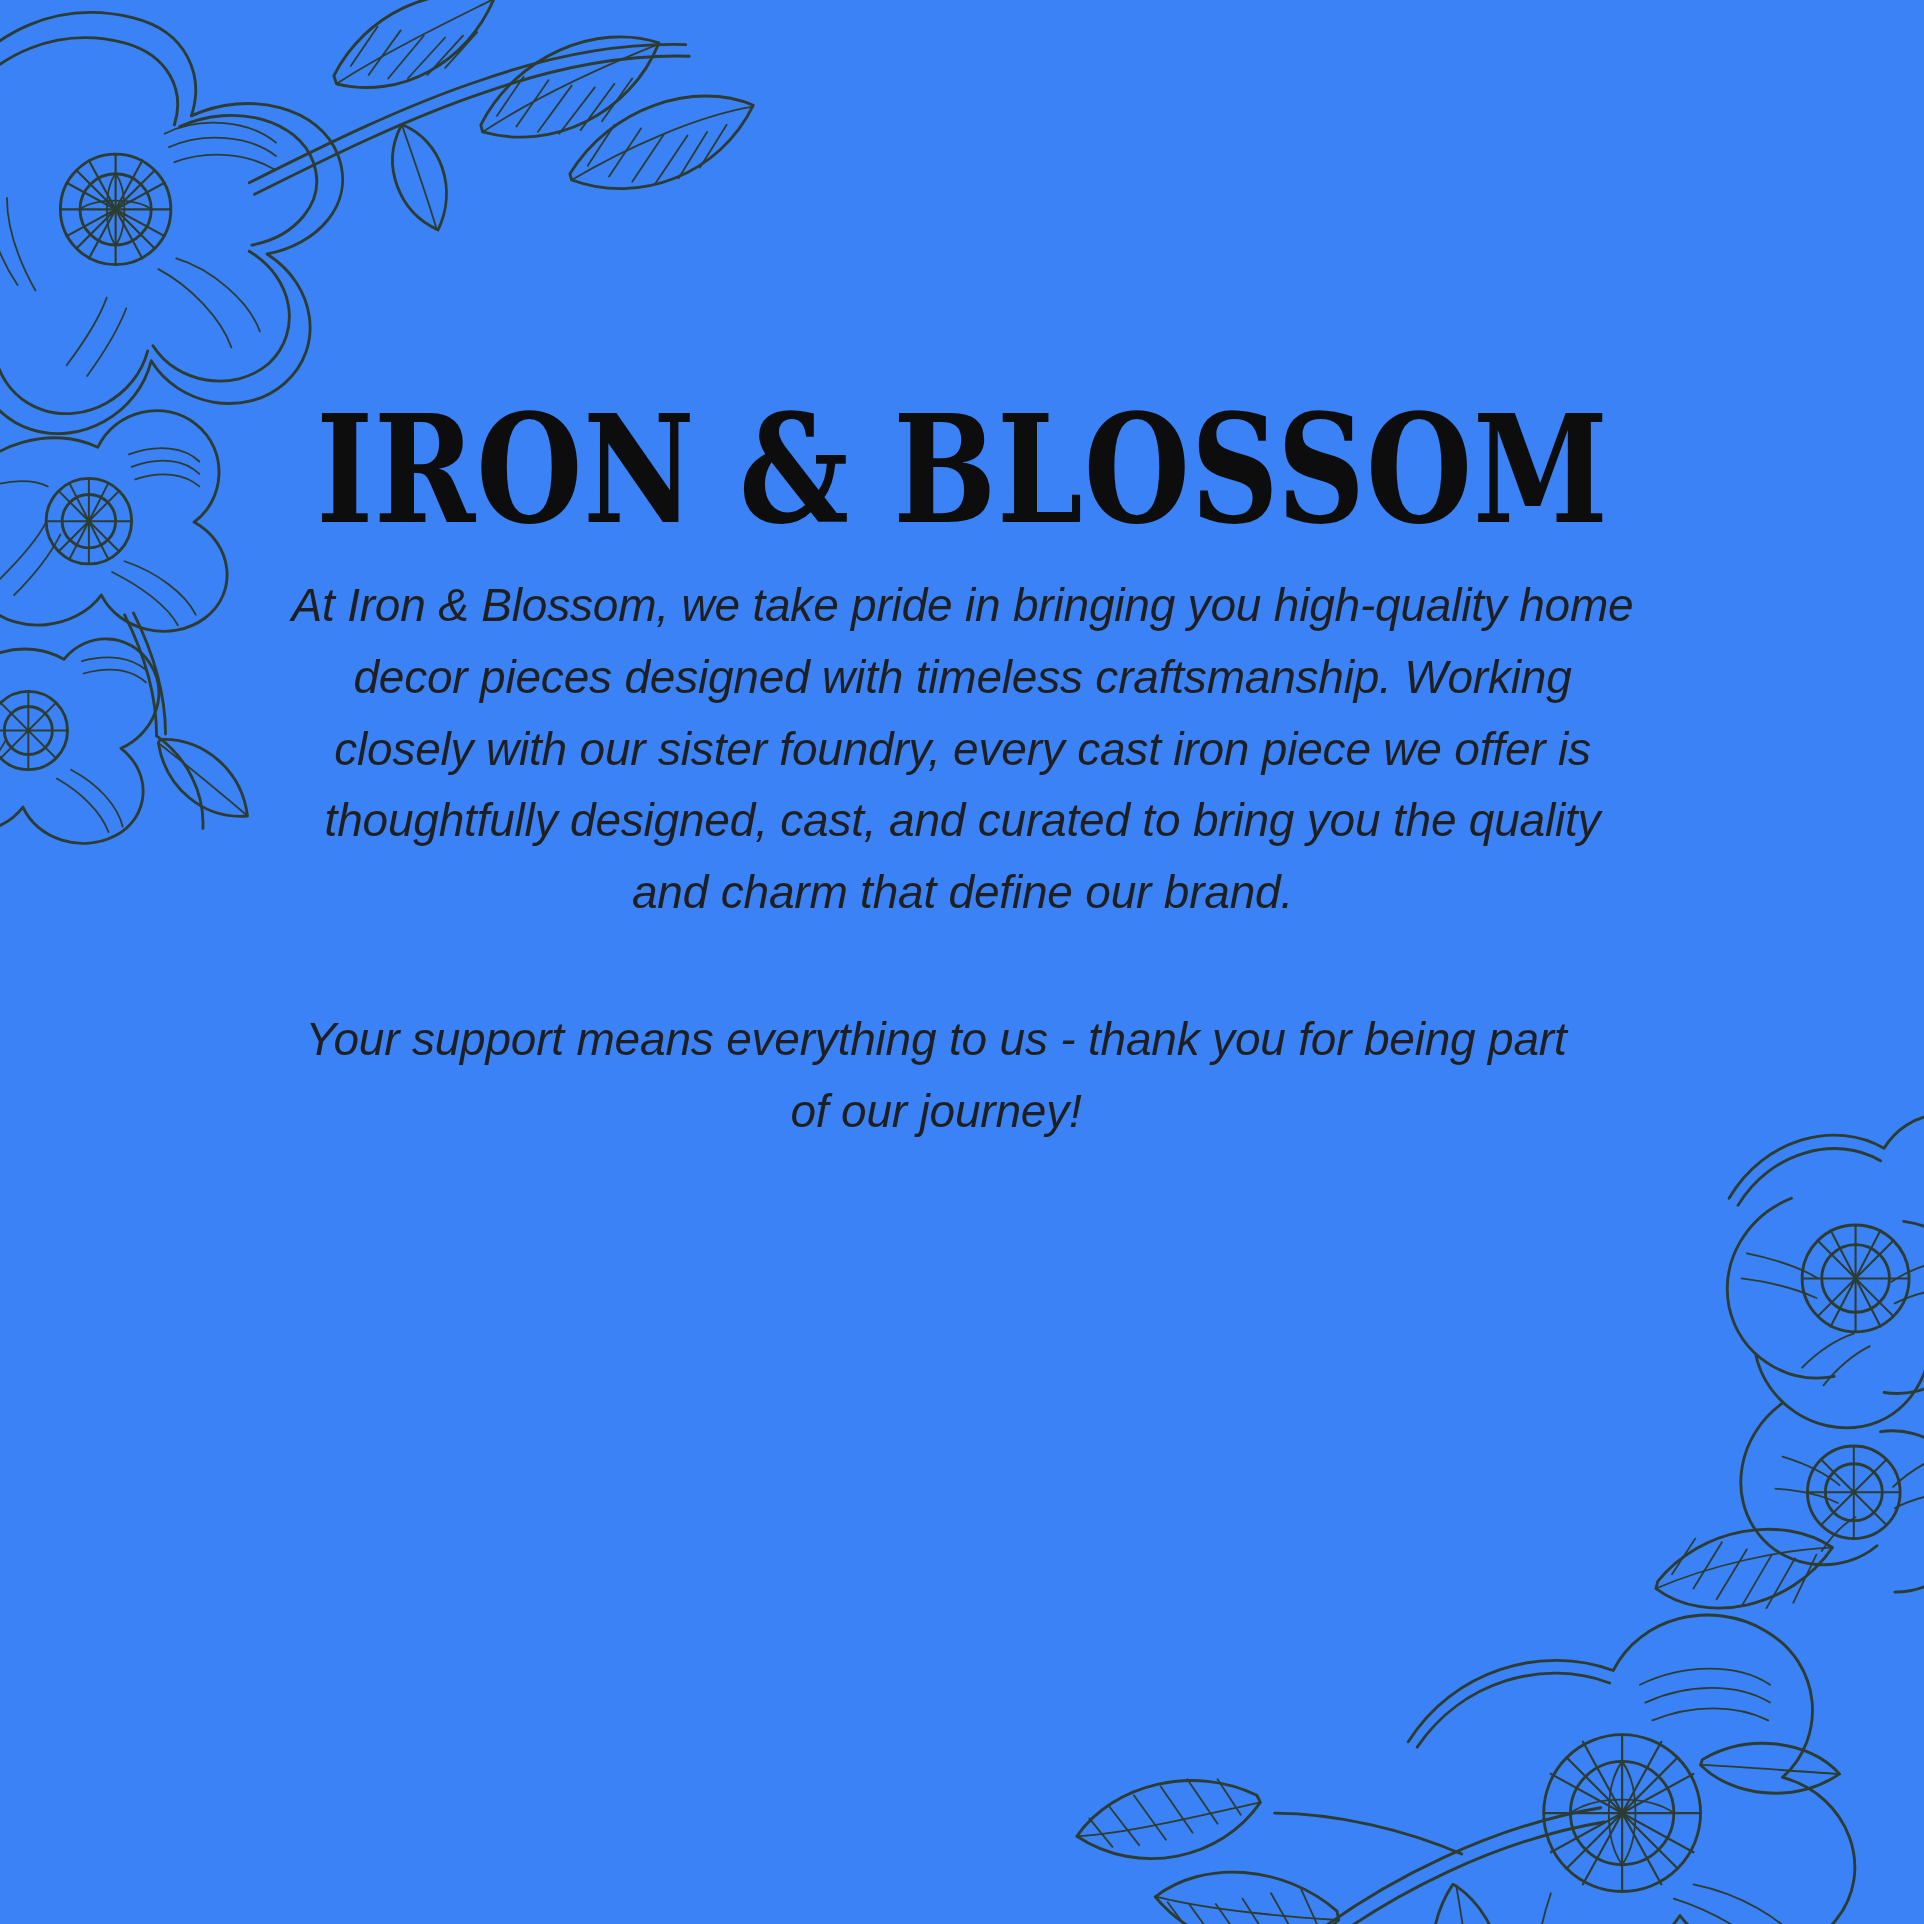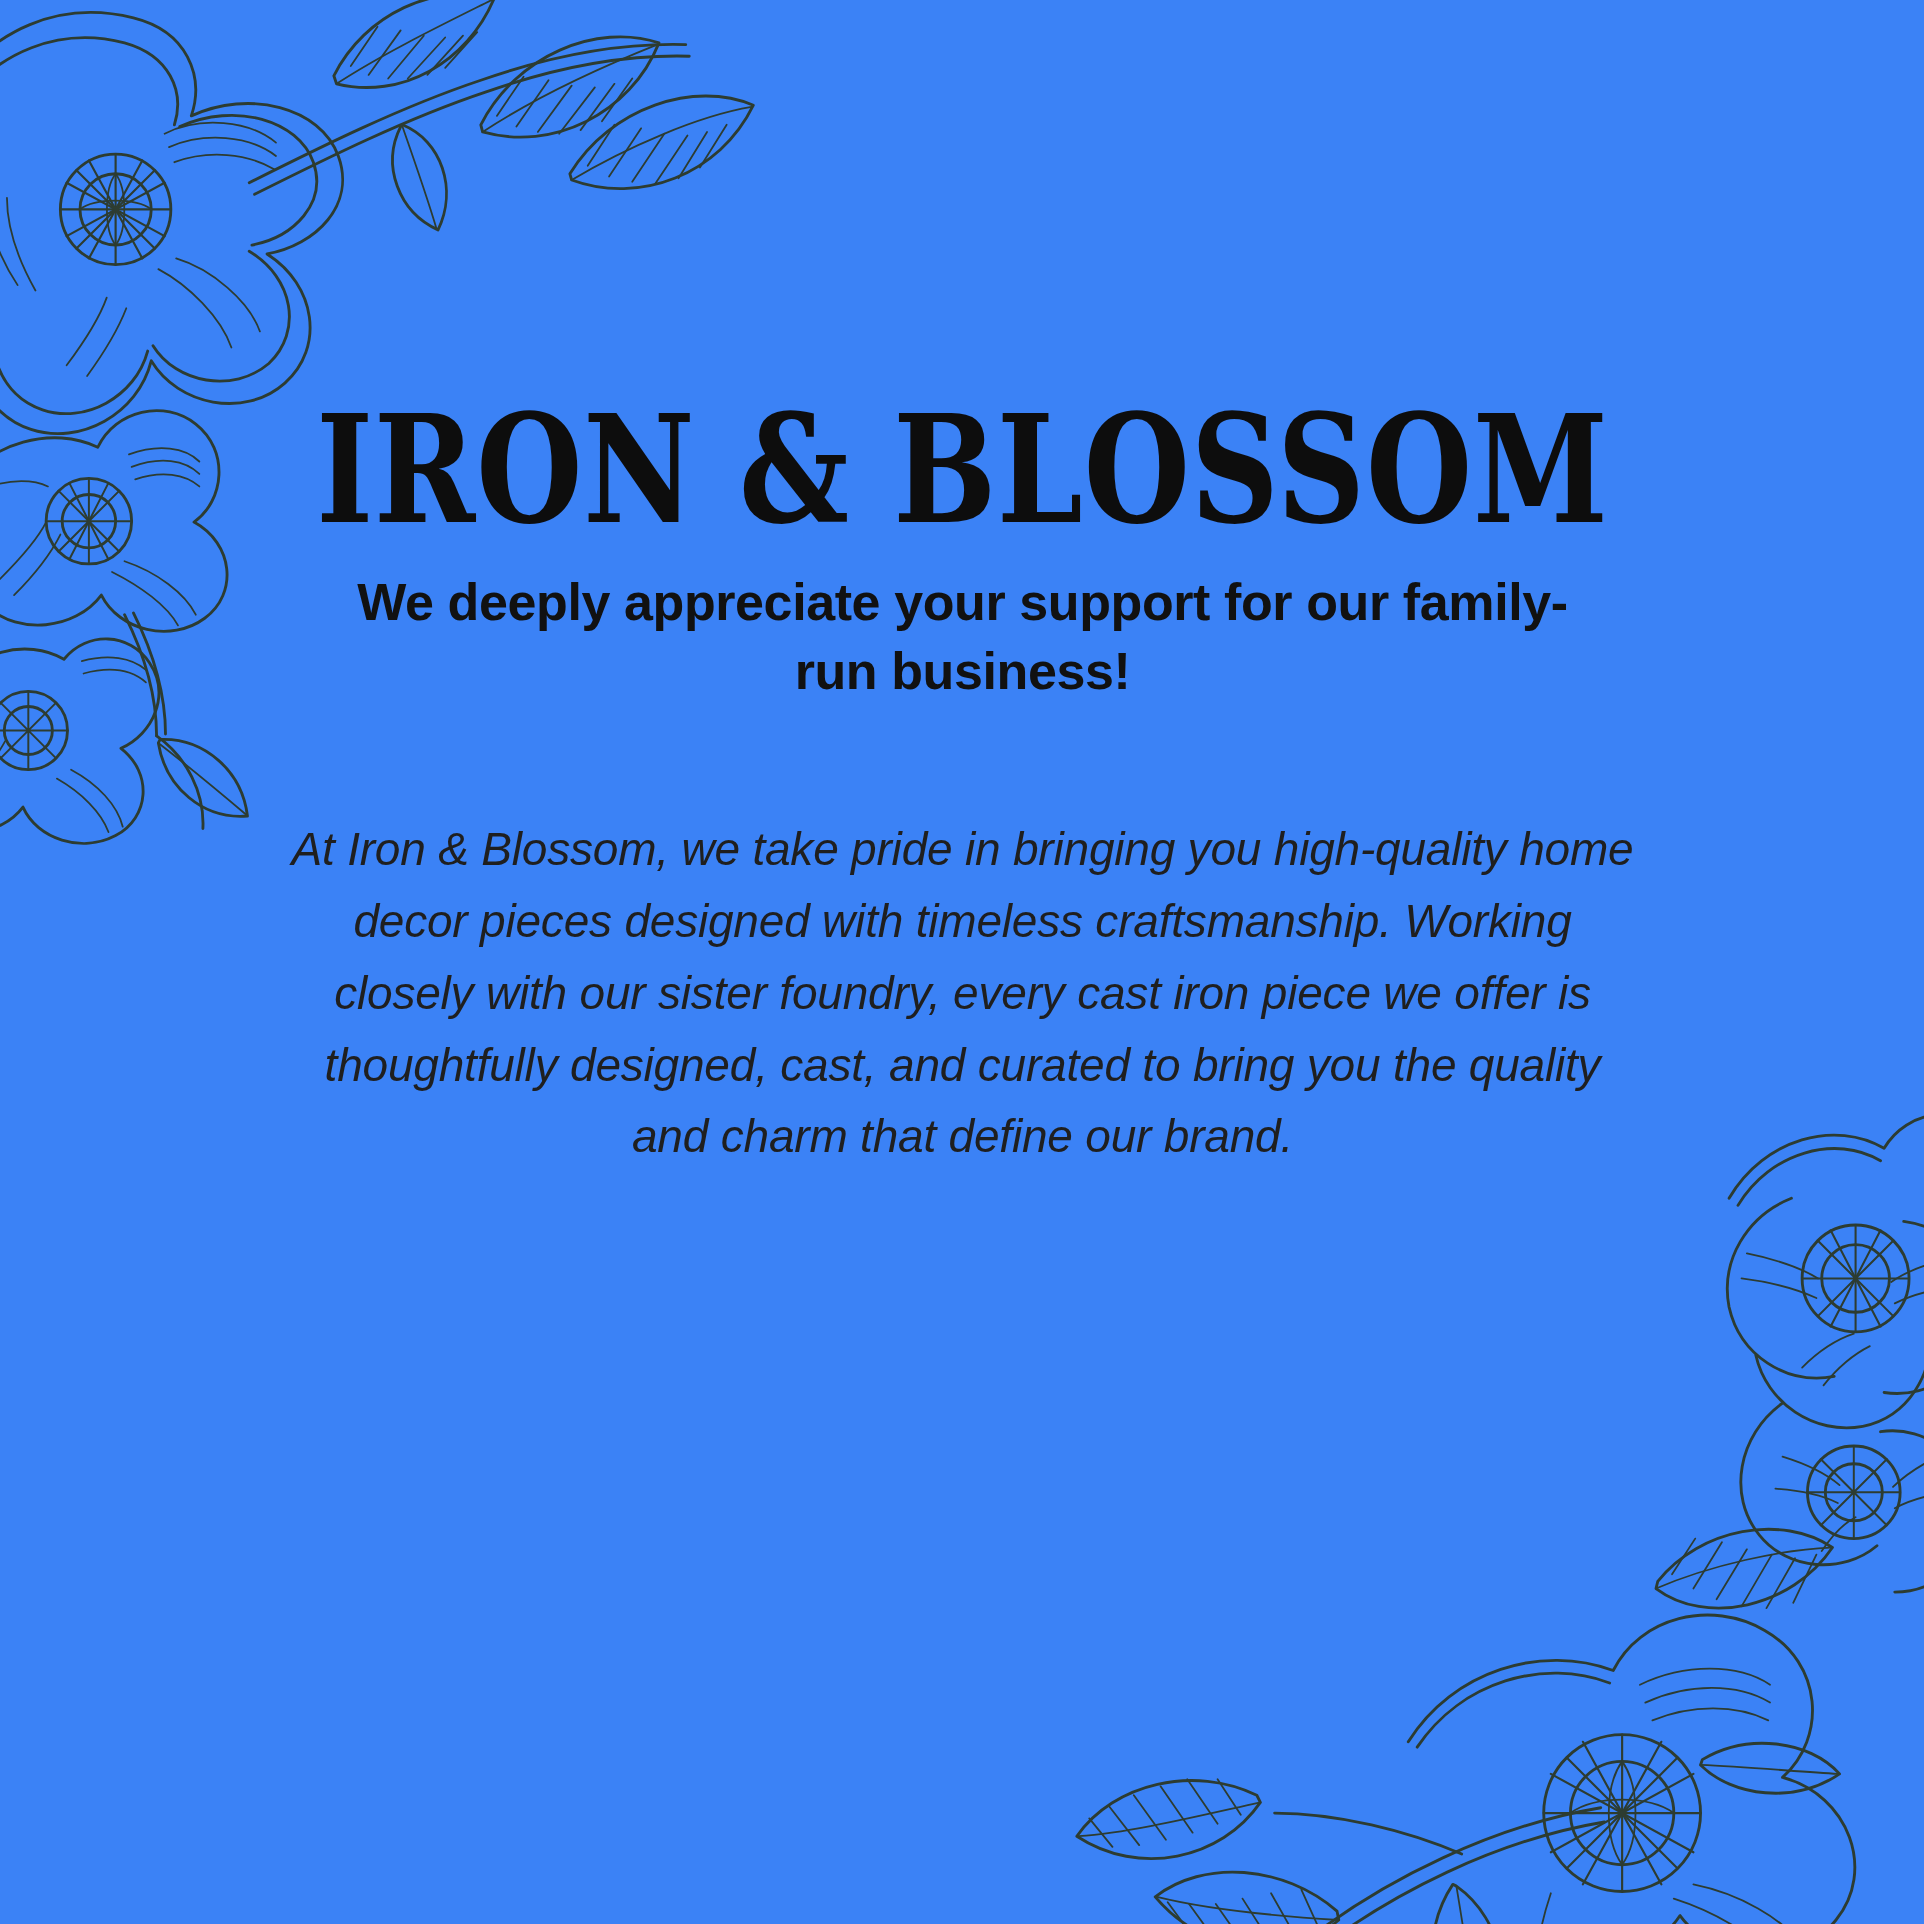--- a/index.html
+++ b/index.html
@@ -298,21 +298,21 @@
         <g stroke-width="2">
           <path d="M968 966 C 1020 968, 1082 974, 1122 976"></path>
         </g>
       </g>
     </svg>
   </div>
 
   <div class="content">
     <h1 class="brand-title">IRON &amp; BLOSSOM</h1>
 
-    <h2 class="tagline">We deeply appreciate your support for our family-run business!</h2>
 
     <div class="body-block">
       <p>At Iron &amp; Blossom, we take pride in bringing you high-quality home decor pieces designed with timeless craftsmanship. Working closely with our sister foundry, every cast iron piece we offer is thoughtfully designed, cast, and curated to bring you the quality and charm that define our brand.</p>
+      <p class="closing">Your support means everything to us - thank you for being part of our journey!</p>
     </div>
   </div>
 
 </div>
 
 
 </body></html>

